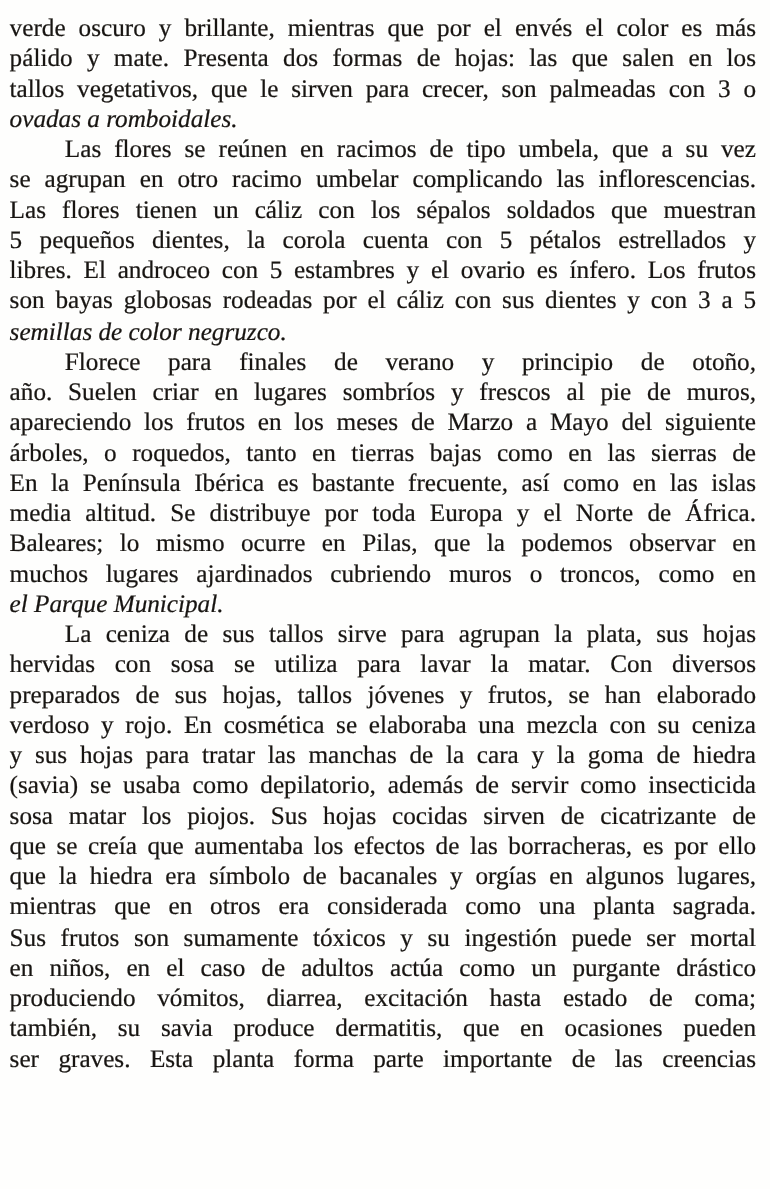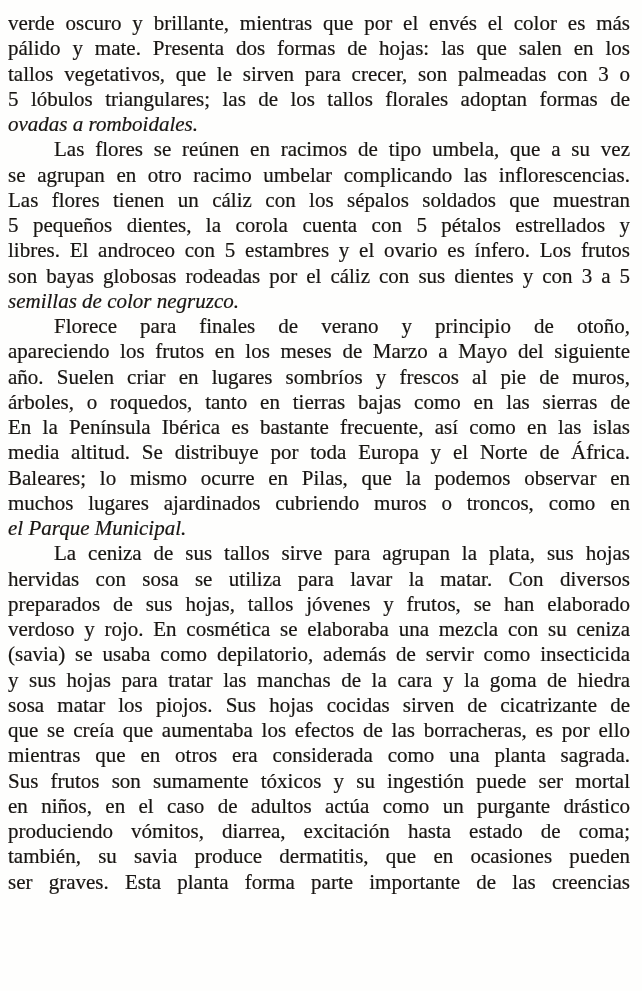--- a/index.html
+++ b/index.html
@@ -44,52 +44,52 @@
 </style>
 </head>
 <body>
 
 <div class="page">
   <div class="text-block" id="text-block">
       <div class="paragraph">
         <div class="line">verde oscuro y brillante, mientras que por el envés el color es más</div>
         <div class="line">pálido y mate. Presenta dos formas de hojas: las que salen en los</div>
         <div class="line">tallos vegetativos, que le sirven para crecer, son palmeadas con 3 o</div>
-        <div class="line">5 lóbulos triangulares; las de los tallos florales adoptan formas de</div>
         <div class="line last">ovadas a romboidales.</div>
       </div>
       <div class="paragraph">
         <div class="line indent">Las flores se reúnen en racimos de tipo umbela, que a su vez</div>
         <div class="line">se agrupan en otro racimo umbelar complicando las inflorescencias.</div>
         <div class="line">Las flores tienen un cáliz con los sépalos soldados que muestran</div>
         <div class="line">5 pequeños dientes, la corola cuenta con 5 pétalos estrellados y</div>
         <div class="line">libres. El androceo con 5 estambres y el ovario es ínfero. Los frutos</div>
         <div class="line">son bayas globosas rodeadas por el cáliz con sus dientes y con 3 a 5</div>
         <div class="line last">semillas de color negruzco.</div>
       </div>
       <div class="paragraph">
         <div class="line indent">Florece para finales de verano y principio de otoño,</div>
+        <div class="line">año. Suelen criar en lugares sombríos y frescos al pie de muros,</div>
         <div class="line">apareciendo los frutos en los meses de Marzo a Mayo del siguiente</div>
-        <div class="line">año. Suelen criar en lugares sombríos y frescos al pie de muros,</div>
         <div class="line">árboles, o roquedos, tanto en tierras bajas como en las sierras de</div>
         <div class="line">En la Península Ibérica es bastante frecuente, así como en las islas</div>
         <div class="line">media altitud. Se distribuye por toda Europa y el Norte de África.</div>
         <div class="line">Baleares; lo mismo ocurre en Pilas, que la podemos observar en</div>
         <div class="line">muchos lugares ajardinados cubriendo muros o troncos, como en</div>
         <div class="line last">el Parque Municipal.</div>
       </div>
       <div class="paragraph">
         <div class="line indent">La ceniza de sus tallos sirve para agrupan la plata, sus hojas</div>
         <div class="line">hervidas con sosa se utiliza para lavar la matar. Con diversos</div>
         <div class="line">preparados de sus hojas, tallos jóvenes y frutos, se han elaborado</div>
         <div class="line">verdoso y rojo. En cosmética se elaboraba una mezcla con su ceniza</div>
+        <div class="line">y sus hojas para tratar las manchas de la cara y la goma de hiedra</div>
         <div class="line">(savia) se usaba como depilatorio, además de servir como insecticida</div>
-        <div class="line">y sus hojas para tratar las manchas de la cara y la goma de hiedra</div>
         <div class="line">sosa matar los piojos. Sus hojas cocidas sirven de cicatrizante de</div>
         <div class="line">que se creía que aumentaba los efectos de las borracheras, es por ello</div>
+        <div class="line">que la hiedra era símbolo de bacanales y orgías en algunos lugares,</div>
         <div class="line">mientras que en otros era considerada como una planta sagrada.</div>
         <div class="line">Sus frutos son sumamente tóxicos y su ingestión puede ser mortal</div>
         <div class="line">en niños, en el caso de adultos actúa como un purgante drástico</div>
         <div class="line">produciendo vómitos, diarrea, excitación hasta estado de coma;</div>
         <div class="line">también, su savia produce dermatitis, que en ocasiones pueden</div>
         <div class="line">ser graves. Esta planta forma parte importante de las creencias</div>
       </div>
     </div>
 </div>
 

